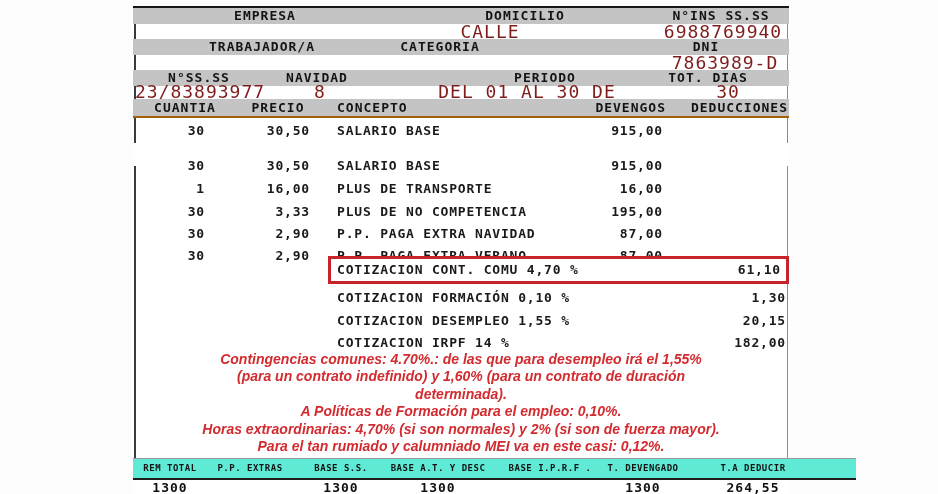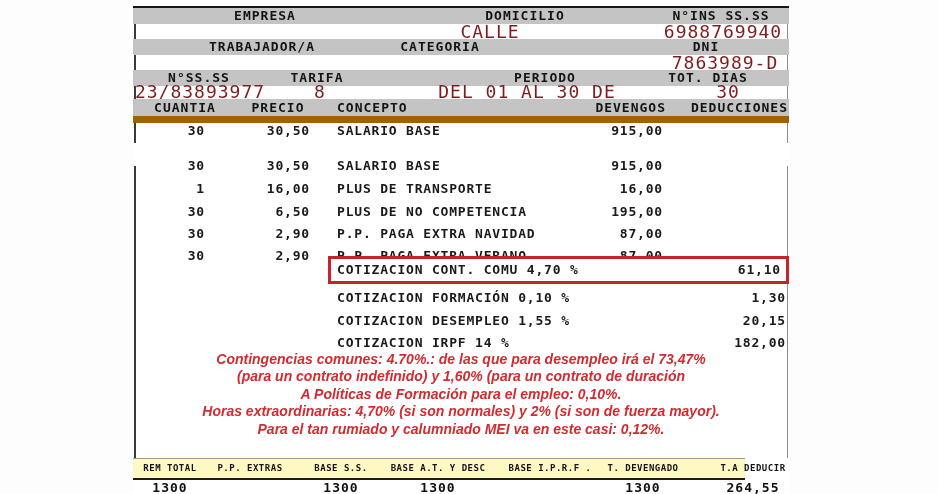--- a/index.html
+++ b/index.html
@@ -12,21 +12,21 @@
   .b-top{position:absolute;left:0;top:0;width:656px;height:2px;background:#161616;}
   .b-left1{position:absolute;left:1px;top:2px;width:2px;height:135px;background:#3a3a3a;}
   .b-left2{position:absolute;left:1px;top:160px;width:2px;height:292px;background:#3a3a3a;}
   .b-right1{position:absolute;left:654px;top:2px;width:1px;height:135px;background:#8a8a8a;}
   .b-right2{position:absolute;left:654px;top:160px;width:1px;height:292px;background:#8a8a8a;}
 
   .band{position:absolute;left:0;width:656px;background:#c4c4c4;}
   .band.b1{top:2px;height:16px;}
   .band.b3{top:33px;height:16px;}
   .band.b5{top:64px;height:16px;}
-  .band.b7{top:93px;height:17px;border-bottom:7px solid #a16207;}
+  .band.b7{top:93px;height:17px;border-bottom:2px solid #a16207;}
 
   .hlabel{position:absolute;top:0;transform:translateX(-50%);white-space:nowrap;
     font-size:13px;font-weight:bold;letter-spacing:1px;color:#141414;line-height:16px;}
   .band.b7 .hlabel{line-height:17px;}
   .hval{position:absolute;transform:translateX(-50%);white-space:nowrap;
     font-size:18px;font-weight:normal;letter-spacing:1px;color:#7f1d1d;}
   .vrow2{top:18px;height:15px;line-height:15px;}
   .vrow4{top:49px;height:21px;line-height:15px;}
   .vrow6{top:79px;height:14px;line-height:14px;}
 
@@ -45,21 +45,21 @@
   .row.hl{left:195px;width:461px;height:28px;box-sizing:border-box;
     border:3px solid #c8222a;display:flex;justify-content:space-between;
     align-items:center;line-height:22px;background:#fff;}
   .hl-concepto{padding-left:6px;}
   .hl-value{padding-right:5px;}
 
   .notes{position:absolute;left:0;top:345px;width:656px;text-align:center;
     font-family:"Liberation Sans", sans-serif;font-weight:bold;font-style:italic;
     font-size:14px;line-height:17.4px;color:#d22b30;}
 
-  .f-head{position:absolute;left:0;top:452px;width:612px;height:19px;background:#fef9c3;
+  .f-head{position:absolute;left:0;top:452px;width:723px;height:19px;background:#5eead4;
     border-top:1px solid #9a9a9a;border-bottom:2px solid #1c1c1c;box-sizing:content-box;}
   .f-vals{position:absolute;left:0;top:474px;width:656px;height:16px;
     border-bottom:2px solid #1c1c1c;}
   .fcell{position:absolute;top:0;transform:translateX(-50%);white-space:nowrap;
     font-size:9px;font-weight:bold;color:#141414;line-height:19px;letter-spacing:0.5px;}
   .fval{position:absolute;top:0;transform:translateX(-50%);white-space:nowrap;
     font-size:13px;font-weight:bold;color:#111;line-height:16px;letter-spacing:1px;}
 </style>
 </head>
 <body>
@@ -85,21 +85,21 @@
     <span class="hlabel" style="left:129px">TRABAJADOR/A</span>
     <span class="hlabel" style="left:307px">CATEGORIA</span>
     <span class="hlabel" style="left:573px">DNI</span>
   </div>
   <div class="vrow4" style="position:absolute;left:0;width:656px;">
     <span class="hval" style="left:592px">7863989-D</span>
   </div>
 
   <div class="band b5">
     <span class="hlabel" style="left:66px">N°SS.SS</span>
-    <span class="hlabel" style="left:184px">TARIFA</span>
+    <span class="hlabel" style="left:184px">NAVIDAD</span>
     <span class="hlabel" style="left:412px">PERIODO</span>
     <span class="hlabel" style="left:575px">TOT. DIAS</span>
   </div>
   <div class="vrow6" style="position:absolute;left:0;width:656px;">
     <span class="hval" style="left:67px">23/83893977</span>
     <span class="hval" style="left:187px">8</span>
     <span class="hval" style="left:394px">DEL 01 AL 30 DE</span>
     <span class="hval" style="left:595px">30</span>
   </div>
 
@@ -125,21 +125,21 @@
         <span class="cell cell-devengos">915,00</span>
       </div>
       <div class="row" style="top: 173px;">
         <span class="cell cell-cuantia">1</span>
         <span class="cell cell-precio">16,00</span>
         <span class="cell cell-concepto">PLUS DE TRANSPORTE</span>
         <span class="cell cell-devengos">16,00</span>
       </div>
       <div class="row" style="top: 196px;">
         <span class="cell cell-cuantia">30</span>
-        <span class="cell cell-precio">6,50</span>
+        <span class="cell cell-precio">3,33</span>
         <span class="cell cell-concepto">PLUS DE NO COMPETENCIA</span>
         <span class="cell cell-devengos">195,00</span>
       </div>
       <div class="row" style="top: 218px;">
         <span class="cell cell-cuantia">30</span>
         <span class="cell cell-precio">2,90</span>
         <span class="cell cell-concepto">P.P. PAGA EXTRA NAVIDAD</span>
         <span class="cell cell-devengos">87,00</span>
       </div>
       <div class="row" style="top: 240px;">
@@ -160,22 +160,23 @@
         <span class="cell cell-concepto">COTIZACION DESEMPLEO 1,55 %</span>
         <span class="cell cell-deducciones">20,15</span>
       </div>
       <div class="row" style="top: 327px;">
         <span class="cell cell-concepto">COTIZACION IRPF 14 %</span>
         <span class="cell cell-deducciones">182,00</span>
       </div>
     </div>
 
   <div class="notes">
-      <div>Contingencias comunes: 4.70%.: de las que para desempleo irá el 73,47%</div>
+      <div>Contingencias comunes: 4.70%.: de las que para desempleo irá el 1,55%</div>
       <div>(para un contrato indefinido) y 1,60% (para un contrato de duración</div>
+      <div>determinada).</div>
       <div>A Políticas de Formación para el empleo: 0,10%.</div>
       <div>Horas extraordinarias: 4,70% (si son normales) y 2% (si son de fuerza mayor).</div>
       <div>Para el tan rumiado y calumniado MEI va en este casi: 0,12%.</div>
     </div>
 
   <div class="f-head">
       <span class="fcell" style="left: 37px;">REM TOTAL</span>
       <span class="fcell" style="left: 117px;">P.P. EXTRAS</span>
       <span class="fcell" style="left: 208px;">BASE S.S.</span>
       <span class="fcell" style="left: 305px;">BASE A.T. Y DESC</span>

